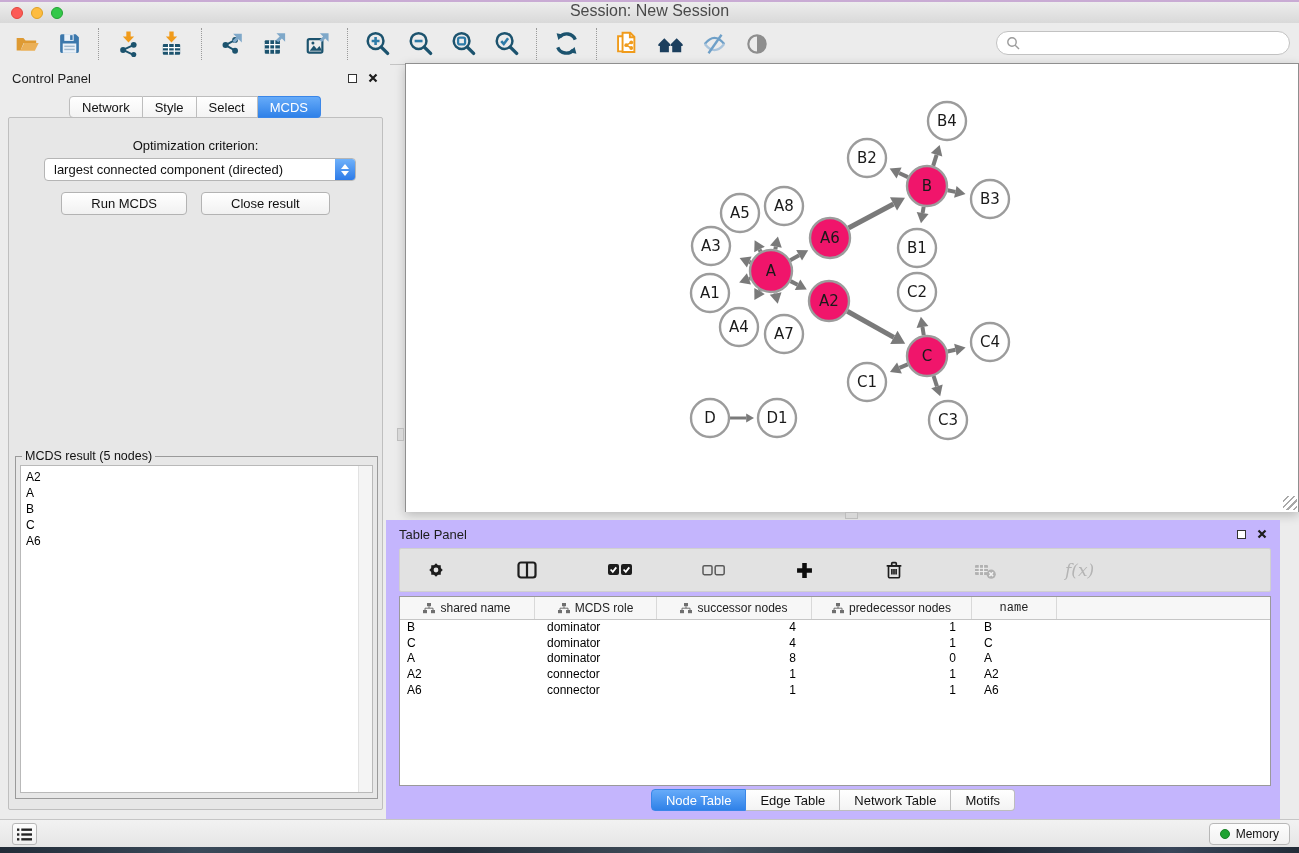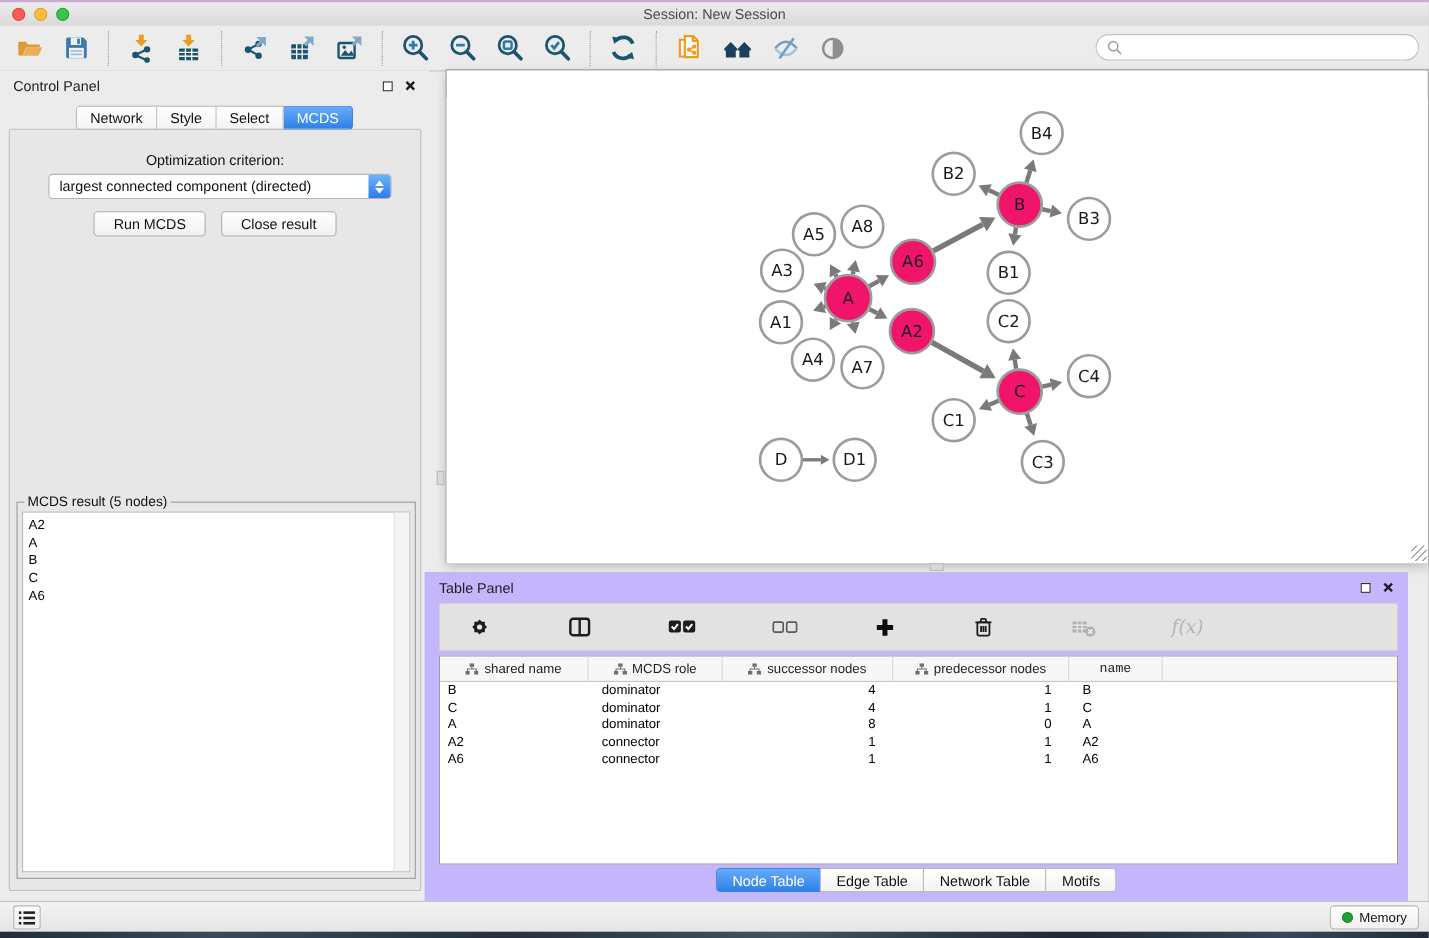--- a/index.html
+++ b/index.html
@@ -5,22 +5,22 @@
   html,body{margin:0;padding:0;background:#555;}
   .app{position:relative;width:1299px;height:853px;background:#ECECEC;
        font-family:"Liberation Sans",sans-serif;overflow:hidden;
        -webkit-user-select:none;user-select:none;}
   button{font-family:inherit;cursor:default;}
 
   
   .titlebar{position:absolute;left:0;top:0;right:0;height:21px;
     background:linear-gradient(#EDEDED,#D9D9D9);
     border-top:2px solid #C9ABD4;border-bottom:1px solid #BDBDBD;
-    display:flex;align-items:center;justify-content:center;
-    font-size:13px;color:#4A4A4A;}
+    display:flex;justify-content:center;
+    font-size:16px;color:#4A4A4A;}
   .lights{position:absolute;left:11px;top:5px;display:flex;gap:8px;}
   .light{width:12px;height:12px;border-radius:50%;display:inline-block;}
   .light.red{background:#FC5B57;border:1px solid #E2463D;box-sizing:border-box;}
   .light.yellow{background:#FDBC40;border:1px solid #DFA123;box-sizing:border-box;}
   .light.green{background:#34C84A;border:1px solid #24A334;box-sizing:border-box;}
 
   
   .toolbar{position:absolute;left:0;top:23px;right:0;height:41px;background:#ECECEC;
     border-bottom:1px solid #C4C4C4;display:flex;align-items:center;padding-left:6px;}
   .tb-groups{display:flex;align-items:center;height:100%;}
@@ -48,21 +48,21 @@
     border:1px solid #BFBFBF;border-radius:2px;}
   .opt-label{margin-top:20px;text-align:center;font-size:13px;color:#111;}
   .dropdown{position:absolute;left:35px;top:40px;width:312px;height:23px;background:#fff;
     border:1px solid #B5B5B5;border-radius:4px;display:flex;align-items:center;box-sizing:border-box;}
   .dd-value{flex:1;font-size:13px;color:#111;padding-left:9px;white-space:nowrap;overflow:hidden;}
   .dd-stepper{width:20px;align-self:stretch;background:linear-gradient(#6FB1FA,#2D7BE8);
     border-radius:0 3px 3px 0;display:flex;flex-direction:column;align-items:center;justify-content:center;gap:2px;}
   .dd-stepper .up{width:0;height:0;border-left:4px solid transparent;border-right:4px solid transparent;border-bottom:5px solid #fff;}
   .dd-stepper .down{width:0;height:0;border-left:4px solid transparent;border-right:4px solid transparent;border-top:5px solid #fff;}
   .btn-row{position:absolute;top:74px;left:0;right:0;display:flex;justify-content:center;gap:14px;}
-  .push-btn{height:23px;padding:0 17px;font-size:13px;color:#111;background:linear-gradient(#FFFFFF,#F1F1F1);
+  .push-btn{height:23px;padding:0 29px;font-size:13px;color:#111;background:linear-gradient(#FFFFFF,#F1F1F1);
     border:1px solid #B3B3B3;border-radius:4px;}
   .result-box{position:absolute;left:6px;right:4px;top:338px;bottom:10px;border:1px solid #9A9A9A;}
   .result-legend{position:absolute;top:-8px;left:6px;background:#E7E7E7;padding:0 3px;font-size:12.5px;color:#111;}
   .result-inner{position:absolute;left:4px;right:4px;top:8px;bottom:5px;background:#fff;border:1px solid #B9B9B9;
     padding:3px 5px;box-sizing:border-box;overflow:hidden;}
   .result-item{font-size:12px;line-height:16px;color:#000;}
   .result-scroll{position:absolute;right:5px;top:9px;bottom:6px;width:13px;background:#F4F4F4;border-left:1px solid #E2E2E2;}
 
   
   .network-window{position:absolute;left:405px;top:63px;width:894px;height:449px;background:#fff;

